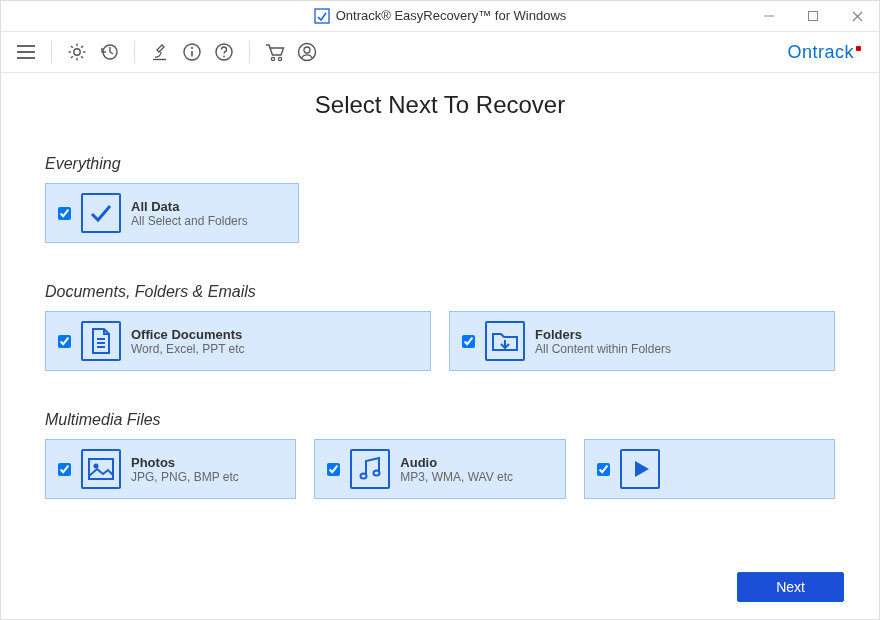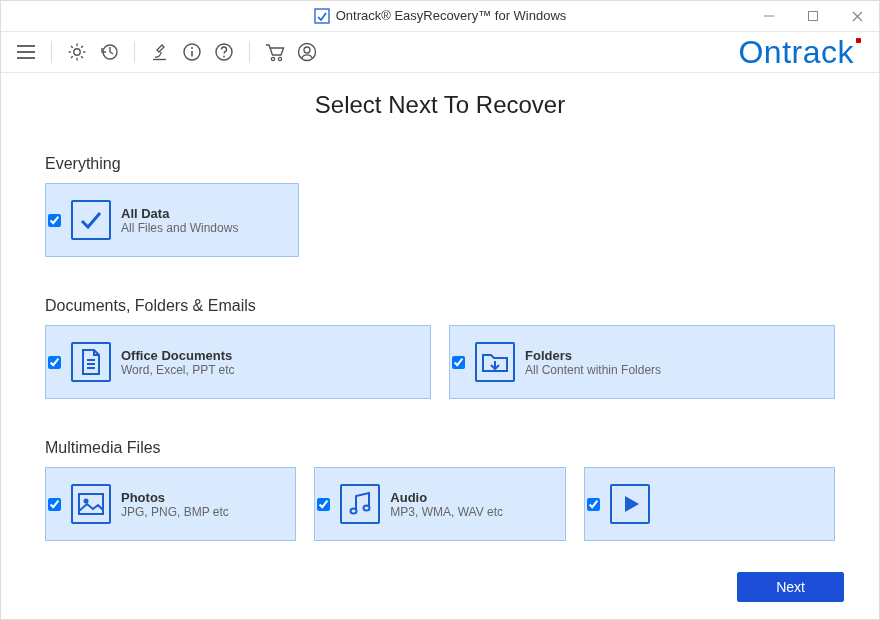--- a/index.html
+++ b/index.html
@@ -57,21 +57,21 @@
     margin: 0 4px;
   }
   .tb-icon {
     width: 22px; height: 22px;
     display: flex; align-items: center; justify-content: center;
     color: #666;
   }
   .brand {
     position: absolute;
     right: 18px;
-    font-size: 32px;
+    font-size: 18px;
     color: #0a6ed1;
     font-weight: 400;
     letter-spacing: 0.5px;
     display: flex;
     align-items: flex-start;
   }
   .brand .dot {
     width:5px; height:5px; background:#c00; border-radius:1px;
     margin-top:4px; margin-left:2px;
   }
@@ -84,35 +84,36 @@
     font-weight: 400;
     color: #222;
     margin-bottom: 36px;
   }
   .section-title {
     font-size: 16px;
     font-weight: 400;
     color: #333;
     margin-bottom: 10px;
     margin-top: 40px;
+    font-style: italic;
   }
   .section-title.first { margin-top: 6px; }
   .row {
     display: flex;
     gap: 18px;
   }
   .card {
     flex: 1;
     background: #d9eaff;
     border: 1px solid #9fc3f0;
     display: flex;
     align-items: center;
-    padding: 10px 2px;
+    padding: 10px 12px;
     gap: 10px;
-    height: 74px;
+    height: 60px;
   }
   .card.narrow { flex: 0 0 254px; }
   .card input[type=checkbox] {
     width: 13px; height: 13px;
   }
   .card .iconbox {
     width: 40px; height: 40px;
     border: 2px solid #1a5fd1;
     border-radius: 2px;
     display: flex; align-items:center; justify-content:center;
@@ -257,21 +258,21 @@
   <div class="row">
     <div class="card narrow">
       <input type="checkbox" checked="" style="">
       <div class="iconbox">
         <svg width="30" height="30" viewBox="0 0 30 30">
             <polyline points="6,16 12,22 24,8" fill="none" stroke="#1a5fd1" stroke-width="3"></polyline>
           </svg>
       </div>
       <div class="labels">
         <span class="name">All Data</span>
-        <span class="sub">All Files and Windows</span>
+        <span class="sub">All Select and Folders</span>
       </div>
     </div>
   </div>
 
   <div class="section-title">Documents, Folders &amp; Emails</div>
   <div class="row">
     <div class="card">
       <input type="checkbox" checked="" style="">
       <div class="iconbox">
         <svg width="24" height="28" viewBox="0 0 24 28">

